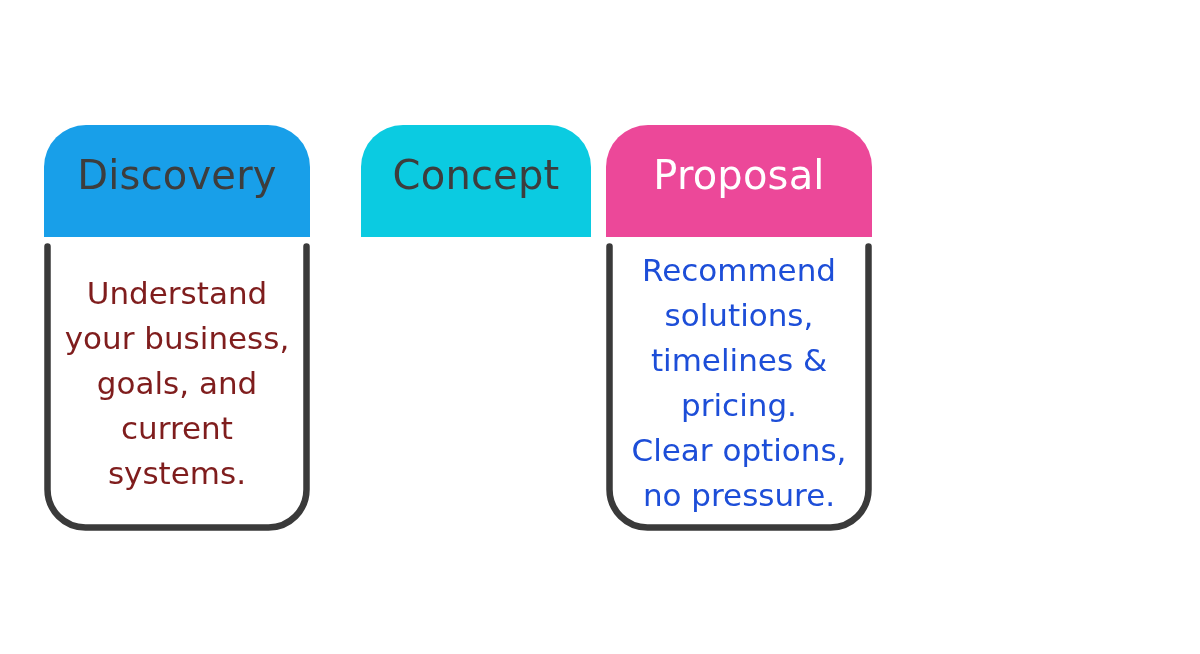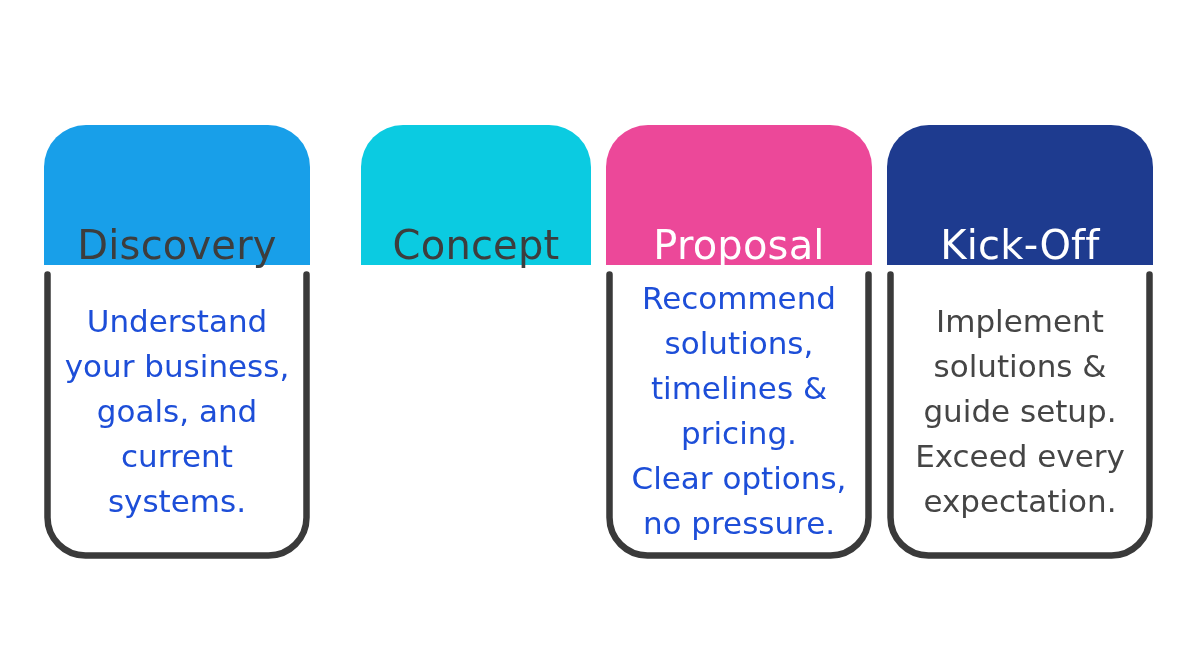--- a/index.html
+++ b/index.html
@@ -20,24 +20,24 @@
     top: 125px;
     display: flex;
     gap: 15px;
   }
   .card {
     width: 266px;
     display: flex;
     flex-direction: column;
   }
   .card-header {
-    height: 140px;
+    height: 112px;
     border-radius: 42px 42px 0 0;
     display: flex;
-    align-items: flex-end;
+    align-items: flex-start;
     justify-content: center;
     padding-top: 30px;
   }
   .card-title {
     font-size: 40px;
     line-height: 1;
     letter-spacing: 0.2px;
     white-space: nowrap;
   }
   .card-body {
@@ -72,21 +72,21 @@
   <div class="cards-row">
 
     <div class="card">
       <div class="card-header" style="background: rgb(24, 159, 233);">
         <span class="card-title" style="color: rgb(61, 61, 61);">Discovery</span>
       </div>
       <div class="card-body">
         <svg class="card-outline" width="266" height="288" viewBox="0 0 266 288" aria-hidden="true">
           <path d="M 3.5 3.5 L 3.5 246.5 A 38 38 0 0 0 41.5 284.5 L 224.5 284.5 A 38 38 0 0 0 262.5 246.5 L 262.5 3.5" fill="none" stroke-width="6.5" stroke-linecap="round" style="stroke: rgb(58, 58, 58);"></path>
         </svg>
-        <div class="card-text" style="color: #1d4ed8;">Understand
+        <div class="card-text" style="color: #7f1d1d;">Understand
 your business,
 goals, and
 current
 systems.</div>
       </div>
     </div>
 
     <div class="card">
       <div class="card-header" style="background: rgb(11, 203, 225); margin-left: 36px;">
         <span class="card-title" style="color: rgb(61, 61, 61);">Concept</span>
@@ -103,30 +103,15 @@
         </svg>
         <div class="card-text" style="color: #1d4ed8;">Recommend
 solutions,
 timelines &amp;
 pricing.
 Clear options,
 no pressure.</div>
       </div>
     </div>
 
-    <div class="card">
-      <div class="card-header" style="background: rgb(30, 59, 143);">
-        <span class="card-title" style="color: rgb(255, 255, 255);">Kick-Off</span>
-      </div>
-      <div class="card-body">
-        <svg class="card-outline" width="266" height="288" viewBox="0 0 266 288" aria-hidden="true">
-          <path d="M 3.5 3.5 L 3.5 246.5 A 38 38 0 0 0 41.5 284.5 L 224.5 284.5 A 38 38 0 0 0 262.5 246.5 L 262.5 3.5" fill="none" stroke-width="6.5" stroke-linecap="round" style="stroke: rgb(58, 58, 58);"></path>
-        </svg>
-        <div class="card-text" style="color: rgb(69, 69, 69);">Implement
-solutions &amp;
-guide setup.
-Exceed every
-expectation.</div>
-      </div>
-    </div>
 
   </div>
 </div>
 
 </body></html>

